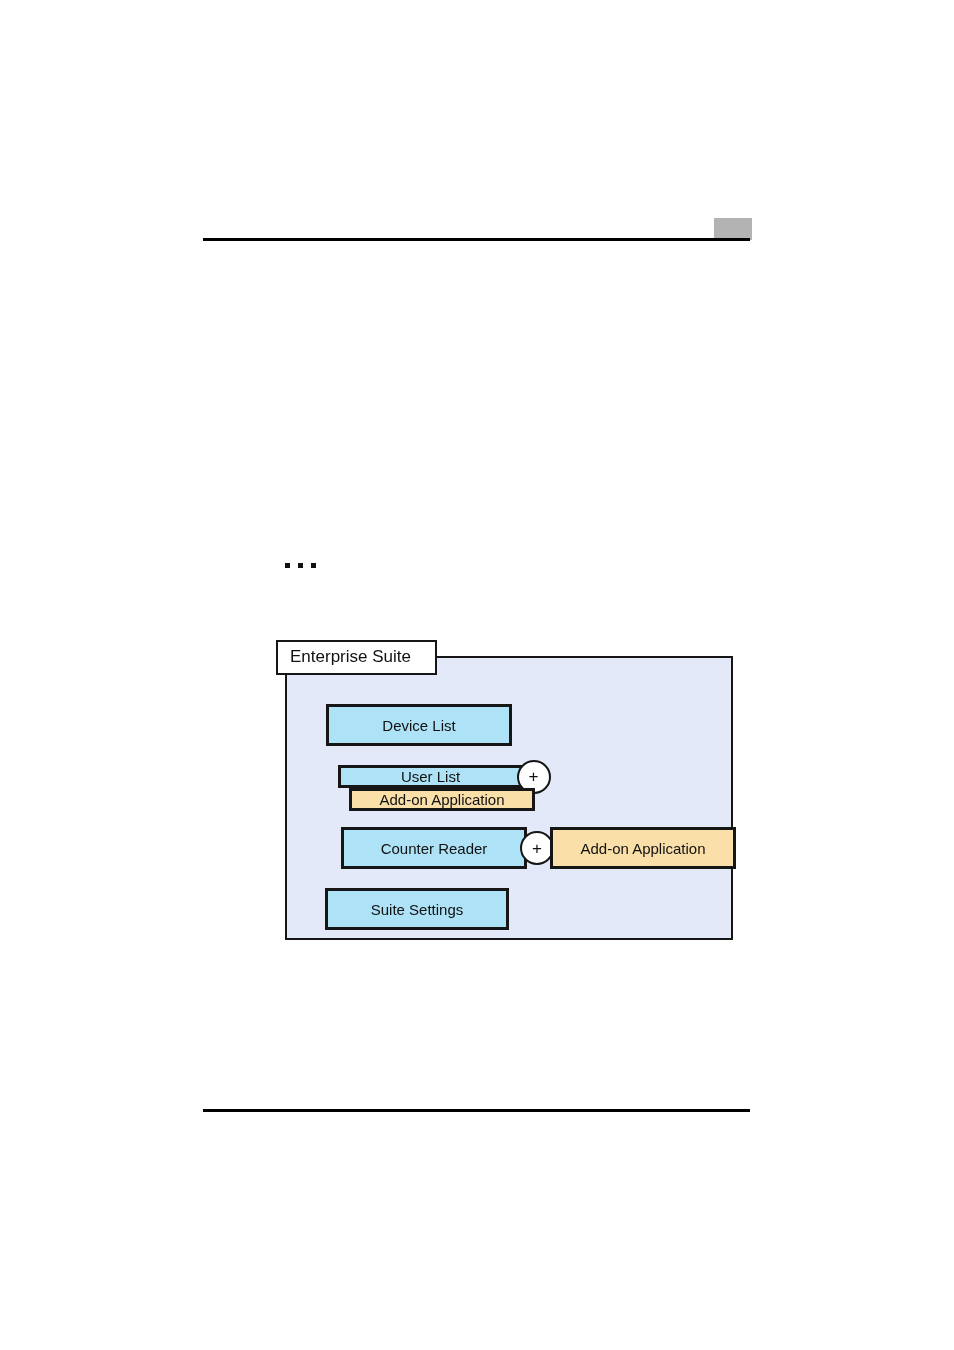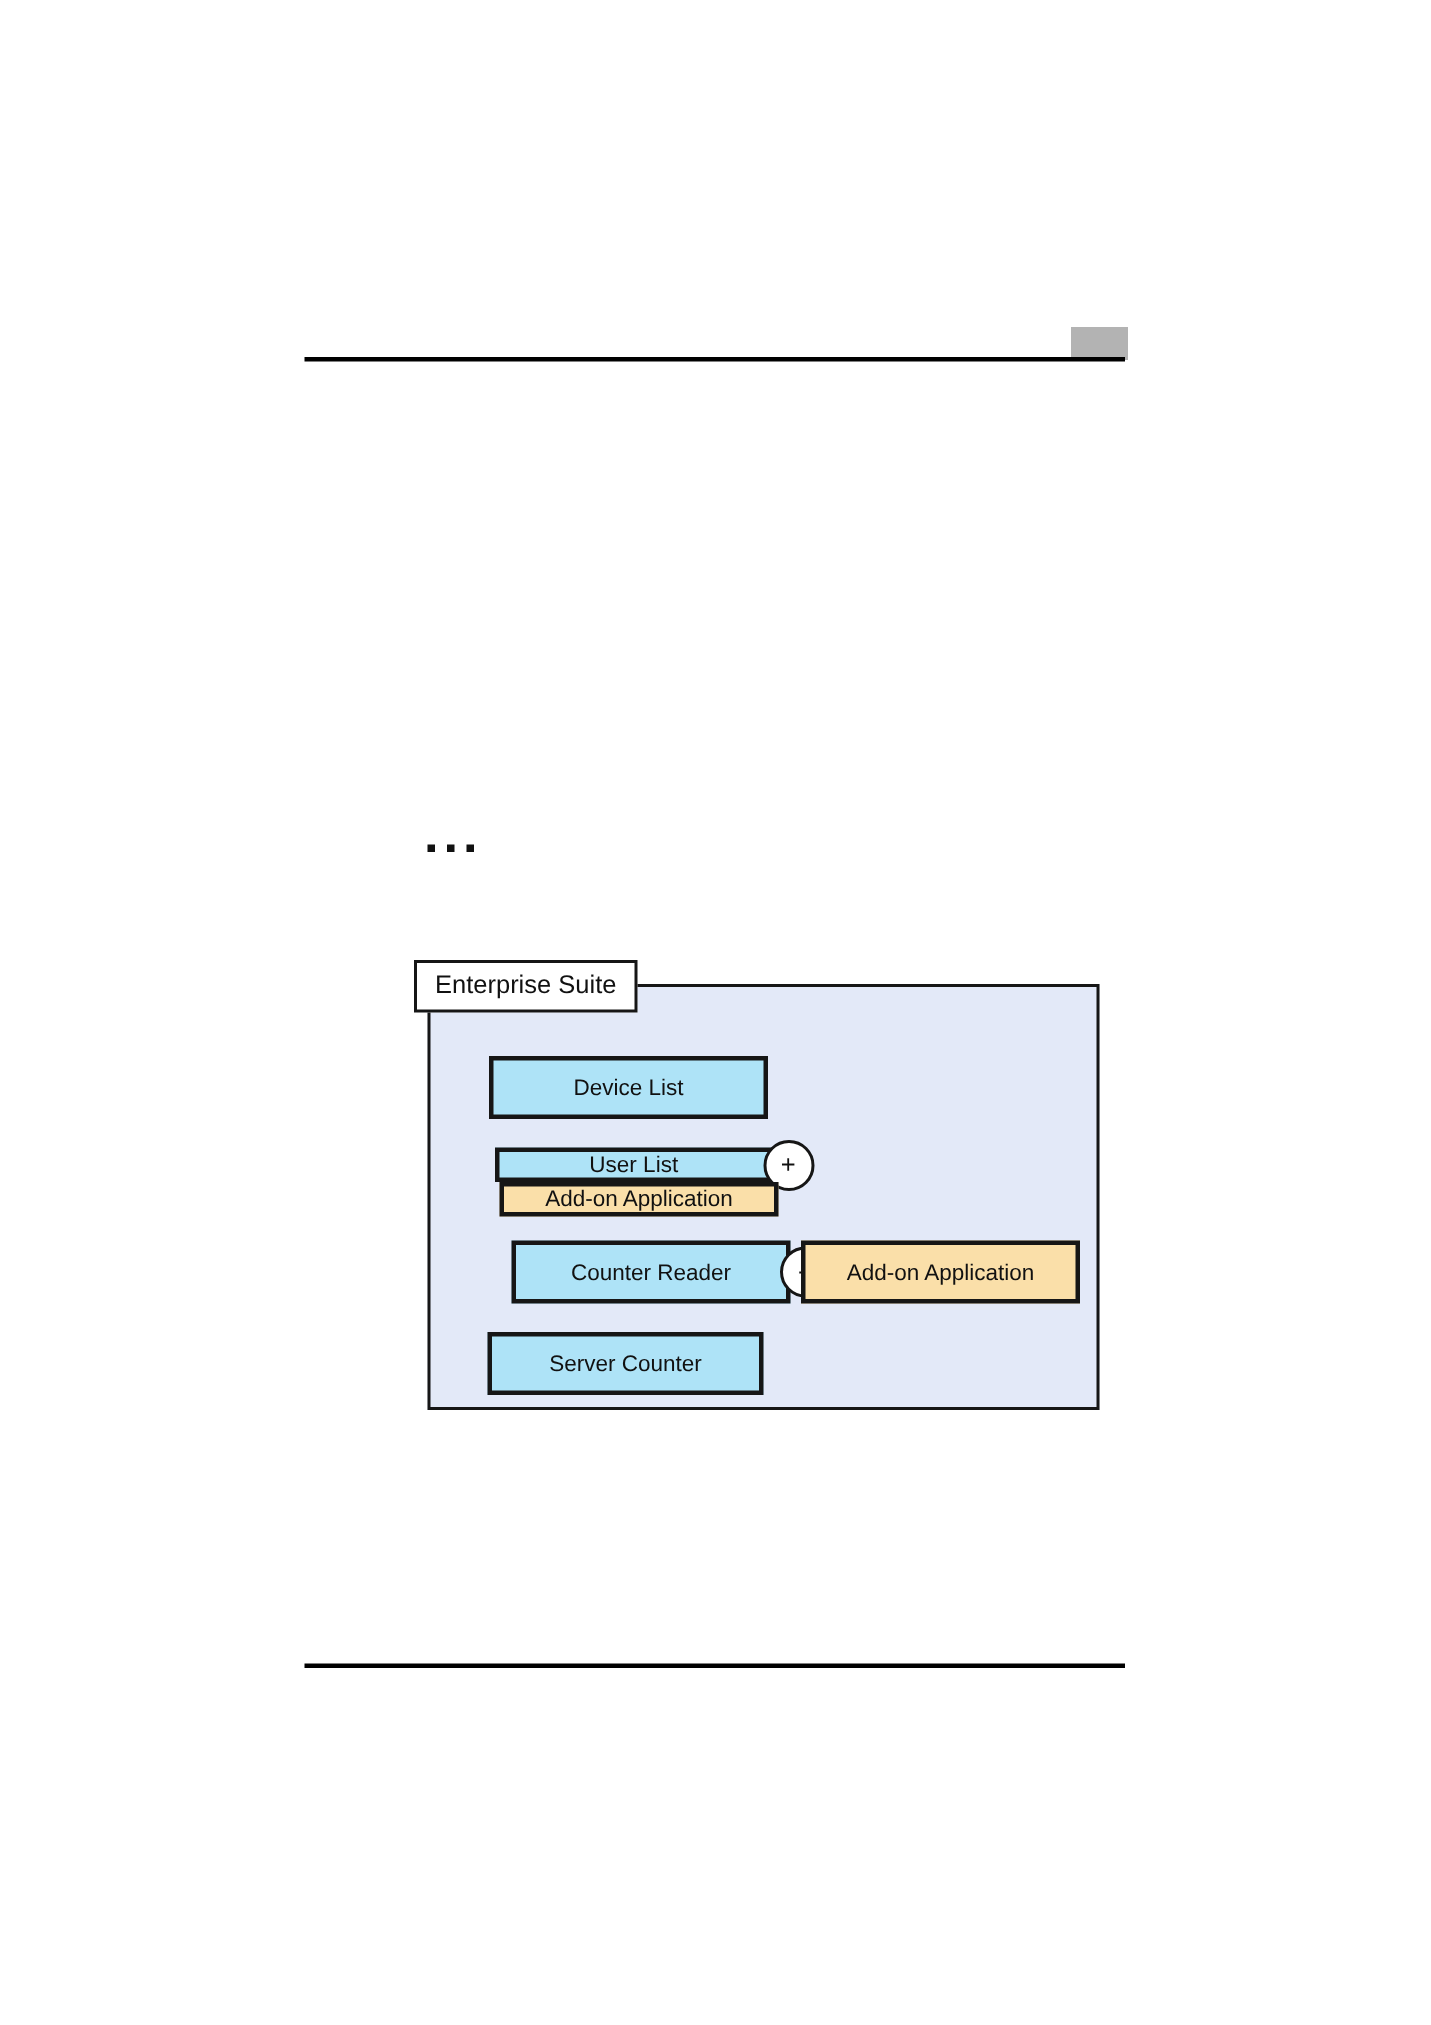--- a/index.html
+++ b/index.html
@@ -76,21 +76,21 @@
     border: 2px solid #161616;
   }
 
   .suite-label {
     position: absolute;
     left: 0px;
     top: 0px;
     box-sizing: border-box;
     background: #ffffff;
     border: 2px solid #161616;
-    padding: 4px 12px 5px 12px;
+    padding: 4px 24px 5px 12px;
     font-size: 17px;
     line-height: 22px;
     color: #111111;
     white-space: nowrap;
     z-index: 5;
   }
 
   .module-row {
     position: absolute;
     display: flex;
@@ -123,21 +123,21 @@
     width: 186px;
     height: 42px;
     background: #fadfa9;
     border: 3px solid #161616;
     display: flex;
     align-items: center;
     justify-content: center;
     font-size: 15px;
     color: #111111;
     position: relative;
-    margin-left: 7px;
+    margin-left: 23px;
     z-index: 2;
   }
 
   .plus-connector {
     position: absolute;
     left: 176px;
     top: 50%;
     transform: translateY(-50%);
     width: 30px;
     height: 30px;
@@ -190,21 +190,21 @@
         <span>Counter Reader</span>
         <span class="plus-connector">+</span>
       </div>
       <div class="addon-box">
         <span>Add-on Application</span>
       </div>
     </div>
 
     <div class="module-row r4">
       <div class="core-box">
-        <span>Server Counter</span>
+        <span>Suite Settings</span>
       </div>
     </div>
 
   </div>
 
   <div class="suite-label">Enterprise Suite</div>
 
 </div>
 
 <div id="page-footer-rule"></div>

